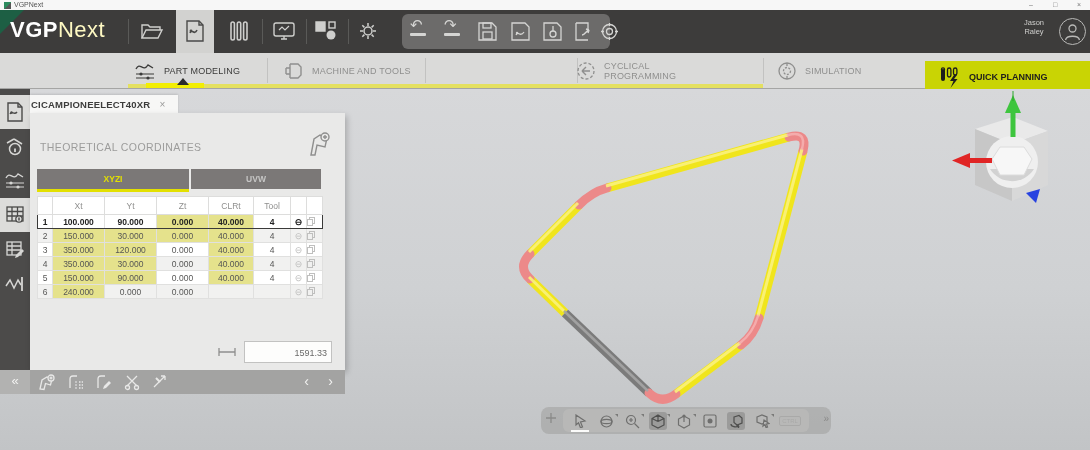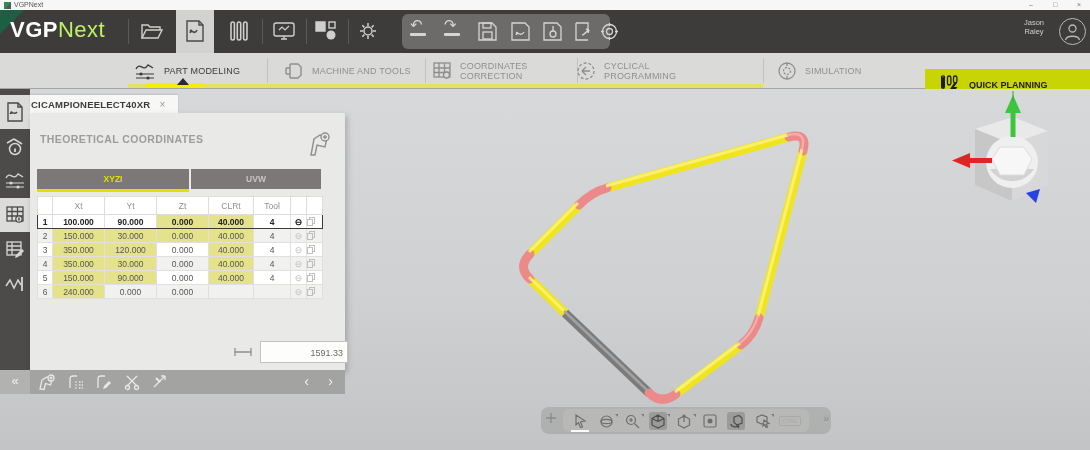--- a/index.html
+++ b/index.html
@@ -13,76 +13,76 @@
   .titlebar{left:0;top:0;width:1090px;height:10px;background:#f7f7f7;font-size:7px;color:#555;}
   .titlebar .appico{position:absolute;left:4px;top:2px;width:7px;height:7px;background:linear-gradient(135deg,#2c8a5d 50%,#555 50%);}
   .titlebar .appname{position:absolute;left:14px;top:1px;}
   .winctl{position:absolute;top:0;height:10px;width:22px;text-align:center;color:#777;font-size:7px;line-height:10px;}
 
   
   .toolbar{left:0;top:10px;width:1090px;height:43px;background:#3d3c3b;}
   .logo-tri{position:absolute;left:0;top:0;width:0;height:0;border-top:24px solid #1d5f44;border-right:24px solid transparent;}
   .logo{position:absolute;left:10px;top:7px;font-size:22px;letter-spacing:.5px;}
   .logo b{color:#ffffff;font-weight:bold;}
-  .logo span{color:#bef264;font-weight:300;}
+  .logo span{color:#fef9c3;font-weight:300;}
   .tb-div{position:absolute;top:9px;width:1px;height:25px;background:#5a5a58;}
   .tb-ic{position:absolute;top:10px;color:#cfcfcd;}
   .active-tool{position:absolute;left:176px;top:0;width:38px;height:43px;background:#d2d2d0;}
   .active-tool svg{margin:10px auto 0 auto;}
   .qbar{position:absolute;left:402px;top:4px;width:208px;height:35px;background:#6c6b6a;border-radius:6px;}
   .qbar .tb-ic{top:8px;}
   .user{position:absolute;right:46px;top:8px;text-align:center;color:#cfcfcd;font-size:7.5px;line-height:9px;}
   .avatar{position:absolute;right:4px;top:8px;width:25px;height:25px;border:1px solid #b9b9b7;border-radius:50%;}
 
   
   .tabrow{left:0;top:53px;width:1090px;height:35px;background:#dadad9;border-bottom:1px solid #a5a5a4;}
   .newproj{position:absolute;left:0;top:0;width:128px;height:35px;background:#fbfbfa;border-right:1px solid #c6c6c5;}
   .newproj span{position:absolute;left:12px;top:9px;font-size:14px;color:#6d6d6c;font-weight:300;}
   .wtab{position:absolute;top:0;height:35px;display:flex;align-items:center;gap:8px;color:#8f8f8e;}
   .wtab .lbl{font-size:9px;font-weight:normal;letter-spacing:.2px;line-height:10px;}
   .wtab.active{color:#3a3a39;}
   .tabdiv{position:absolute;top:5px;width:1px;height:25px;background:#c2c2c1;}
-  .quickplan{position:absolute;left:925px;top:16px;width:165px;height:32px;background:#c9d404;color:#1d1d1c;display:flex;align-items:center;gap:8px;padding-left:14px;box-sizing:border-box;}
+  .quickplan{position:absolute;left:925px;top:8px;width:165px;height:32px;background:#c9d404;color:#1d1d1c;display:flex;align-items:center;gap:8px;padding-left:14px;box-sizing:border-box;}
   .quickplan .lbl{font-size:9px;font-weight:bold;}
   .underline{position:absolute;left:128px;top:31px;width:635px;height:4px;background:#e4e060;}
   .underline-active{position:absolute;left:146px;top:30px;width:58px;height:5px;background:#f2ee04;}
   .tri-marker{position:absolute;left:177px;top:25px;width:0;height:0;border-left:6px solid transparent;border-right:6px solid transparent;border-bottom:7px solid #2b2b2a;}
 
   
   .viewport{left:0;top:89px;width:1090px;height:361px;background:linear-gradient(#d7d8da 0%,#cfd1d3 55%,#c2c4c6 100%);}
 
   
   .sidebar{left:0;top:89px;width:30px;height:305px;background:#4c4b4a;}
   .side-item{position:absolute;left:0;width:30px;height:34px;color:#d6d6d4;display:flex;align-items:center;justify-content:center;}
   .side-item.active{background:#dcdcda;color:#4a4a49;}
 
   
   .ptab{left:30px;top:95px;width:148px;height:18px;background:#f7f7f6;display:flex;align-items:center;box-shadow:0 -1px 2px rgba(0,0,0,.12);}
   .ptab .t{font-size:9.5px;font-weight:bold;color:#3c3c3b;margin-left:1px;letter-spacing:.2px;}
   .ptab .x{margin-left:9px;color:#9a9a99;font-size:10px;}
   .panel{left:30px;top:113px;width:315px;height:257px;background:#e9e9e8;box-shadow:2px 3px 6px rgba(0,0,0,.22);}
-  .panel-title{position:absolute;left:10px;top:20px;font-size:10.5px;font-weight:bold;color:#9c9c9b;letter-spacing:.4px;}
+  .panel-title{position:absolute;left:10px;top:28px;font-size:10.5px;font-weight:normal;color:#9c9c9b;letter-spacing:.4px;}
   .panel-addico{position:absolute;right:14px;top:18px;color:#8f8f8e;}
   .ctabs{position:absolute;left:7px;top:56px;width:284px;height:23px;padding-left:13px;}
   .ctab{position:absolute;top:0;height:20px;background:#7b7877;text-align:center;font-size:8.5px;font-weight:bold;line-height:20px;}
   .ctab.xyzi{left:0;width:152px;color:#e3e000;}
   .ctab.uvw{left:154px;width:130px;color:#c6c6c5;}
   .ctab-bar{position:absolute;left:0;top:20px;width:152px;height:3px;background:#e3e000;}
 
   table.coords{position:absolute;left:7px;top:83px;width:285px;border-collapse:collapse;table-layout:fixed;background:#ffffff;font-size:8.5px;color:#565655;}
   table.coords th{font-weight:normal;color:#8f8f8e;border:1px solid #dddddc;height:15px;background:#fff;}
   table.coords td{border:1px solid #e0e0df;height:13px;text-align:center;padding:0;}
   tr.r-even td{background:#f1f1f0;}
   td.hl{background:#e5e28c !important;}
   tr.sel td{border-top:1.5px solid #3a3a39;border-bottom:1.5px solid #3a3a39;font-weight:bold;color:#222;}
   tr.sel td:first-child{border-left:1.5px solid #3a3a39;}
   tr.sel td:last-child{border-right:1.5px solid #3a3a39;}
   td.icn{color:#bfbfbe;font-size:9px;}
 
-  .lenrow{position:absolute;left:16px;top:228px;width:315px;height:24px;}
+  .lenrow{position:absolute;left:0;top:228px;width:315px;height:24px;}
   .len-ic{position:absolute;left:188px;top:6px;color:#8f8f8e;}
   .len-box{position:absolute;left:214px;top:0;width:86px;height:20px;border:1px solid #c2c2c1;background:#fdfdfc;}
   .len-box input{width:80px;height:18px;border:0;background:transparent;text-align:right;font-size:9px;color:#6a6a69;font-family:"Liberation Sans",sans-serif;}
 
   
   .pbottom{left:0;top:370px;width:345px;height:24px;background:#a3a3a2;}
   .pb-collapse{position:absolute;left:0;top:0;width:30px;height:24px;background:#b2b2b1;color:#f2f2f1;text-align:center;font-size:13px;line-height:22px;}
   .pb-ic{position:absolute;top:4px;color:#e8e8e7;}
   .pb-nav{position:absolute;top:0;height:24px;color:#f2f2f1;font-size:14px;line-height:22px;}
 
@@ -228,28 +228,20 @@
 
   <div class="wtab" style="left:284px;">
     <svg width="20" height="18" viewBox="0 0 20 18" fill="none" stroke="#8f8f8e" stroke-width="1.4">
         <path d="M6 2 v14 M6 2 h8 l3 3 v8 l-3 3 h-8"></path>
         <path d="M2 6 h4 M2 12 h4 M2 6 v6"></path>
       </svg>
     <span class="lbl">MACHINE AND TOOLS</span>
   </div>
   <div class="tabdiv" style="left:425px;"></div>
 
-  <div class="wtab" style="left:433px;">
-    <svg width="19" height="18" viewBox="0 0 19 18" fill="none" stroke="#8f8f8e" stroke-width="1.3">
-        <rect x="1" y="1" width="16" height="14"></rect>
-        <path d="M1 6 h16 M1 10.5 h16 M6 1 v14 M11.5 1 v14"></path>
-        <circle cx="13.5" cy="13" r="3" fill="#dadad9"></circle>
-      </svg>
-    <span class="lbl"><span>COORDINATES</span><br><span>CORRECTION</span></span>
-  </div>
   <div class="tabdiv" style="left:577px;"></div>
 
   <div class="wtab" style="left:576px;">
     <svg width="20" height="20" viewBox="0 0 20 20" fill="none" stroke="#8f8f8e" stroke-width="1.3">
         <circle cx="10" cy="10" r="8" stroke-dasharray="3 2"></circle>
         <path d="M6 10 l4 -4 M6 10 l4 4 M6 10 h8" stroke-width="1.4"></path>
       </svg>
     <span class="lbl"><span>CYCLICAL</span><br><span>PROGRAMMING</span></span>
   </div>
   <div class="tabdiv" style="left:763px;"></div>

